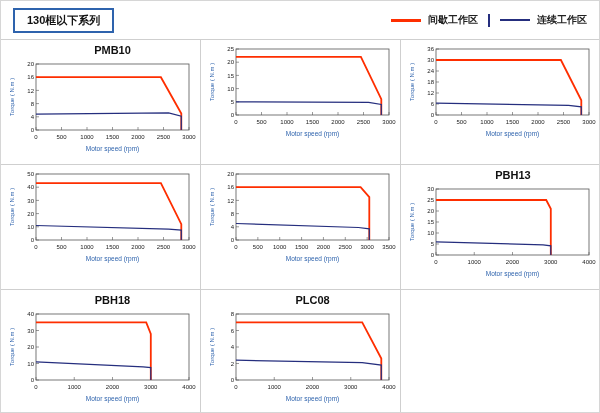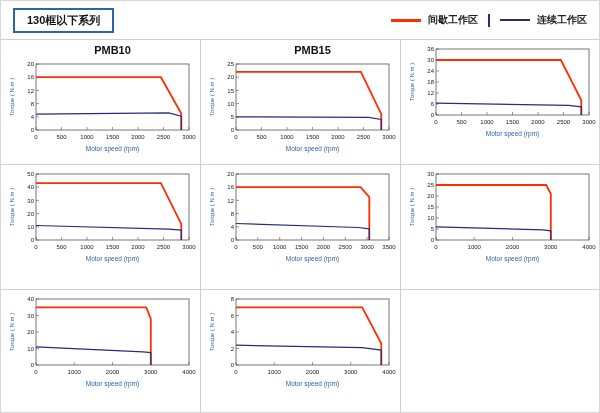--- a/index.html
+++ b/index.html
@@ -69,21 +69,20 @@
           <text x="29" y="21.399999999999995" font-size="6" text-anchor="end" fill="#222">16</text>
           <line x1="31" y1="6" x2="34" y2="6" stroke="#555" stroke-width="0.6"></line>
           <text x="29" y="8.2" font-size="6" text-anchor="end" fill="#222">20</text>
           <text x="107.5" y="93" font-size="6.5" text-anchor="middle" fill="#2e63ad">Motor speed (rpm)</text>
           <text x="9" y="39" font-size="6" text-anchor="middle" fill="#2e63ad" transform="rotate(-90 9 39)">Torque ( N.m )</text>
           <polyline points="31.0,19.2 155.9,19.2 176.3,55.5 176.3,72.0" fill="none" stroke="#fe2e00" stroke-width="1.8"></polyline>
           <polyline points="31.0,56.2 163.6,54.8 176.3,58.1 176.3,72.0" fill="none" stroke="#252e7e" stroke-width="1.2"></polyline>
         </svg>
     </div>
     <div class="cell">
-      <div class="chart-title">PMB15</div>
       <svg class="chart" width="192" height="102" viewBox="0 0 192 102">
           <rect x="31" y="6" width="153" height="66" fill="#ffffff" stroke="#555" stroke-width="0.8"></rect>
           <line x1="31" y1="72" x2="31" y2="69" stroke="#555" stroke-width="0.6"></line>
           <text x="31" y="81" font-size="6" text-anchor="middle" fill="#222">0</text>
           <line x1="56.5" y1="72" x2="56.5" y2="69" stroke="#555" stroke-width="0.6"></line>
           <text x="56.5" y="81" font-size="6" text-anchor="middle" fill="#222">500</text>
           <line x1="82" y1="72" x2="82" y2="69" stroke="#555" stroke-width="0.6"></line>
           <text x="82" y="81" font-size="6" text-anchor="middle" fill="#222">1000</text>
           <line x1="107.5" y1="72" x2="107.5" y2="69" stroke="#555" stroke-width="0.6"></line>
           <text x="107.5" y="81" font-size="6" text-anchor="middle" fill="#222">1500</text>
@@ -214,20 +213,21 @@
           <text x="29" y="21.399999999999995" font-size="6" text-anchor="end" fill="#222">16</text>
           <line x1="31" y1="6" x2="34" y2="6" stroke="#555" stroke-width="0.6"></line>
           <text x="29" y="8.2" font-size="6" text-anchor="end" fill="#222">20</text>
           <text x="107.5" y="93" font-size="6.5" text-anchor="middle" fill="#2e63ad">Motor speed (rpm)</text>
           <text x="9" y="39" font-size="6" text-anchor="middle" fill="#2e63ad" transform="rotate(-90 9 39)">Torque ( N.m )</text>
           <polyline points="31.0,19.2 155.6,19.2 164.3,29.1 164.3,72.0" fill="none" stroke="#fe2e00" stroke-width="1.8"></polyline>
           <polyline points="31.0,55.5 153.4,59.5 164.3,60.8 164.3,72.0" fill="none" stroke="#252e7e" stroke-width="1.2"></polyline>
         </svg>
     </div>
     <div class="cell">
+      <div class="chart-title">PBH13</div>
       <svg class="chart" width="192" height="102" viewBox="0 0 192 102">
           <rect x="31" y="6" width="153" height="66" fill="#ffffff" stroke="#555" stroke-width="0.8"></rect>
           <line x1="31" y1="72" x2="31" y2="69" stroke="#555" stroke-width="0.6"></line>
           <text x="31" y="81" font-size="6" text-anchor="middle" fill="#222">0</text>
           <line x1="69.25" y1="72" x2="69.25" y2="69" stroke="#555" stroke-width="0.6"></line>
           <text x="69.25" y="81" font-size="6" text-anchor="middle" fill="#222">1000</text>
           <line x1="107.5" y1="72" x2="107.5" y2="69" stroke="#555" stroke-width="0.6"></line>
           <text x="107.5" y="81" font-size="6" text-anchor="middle" fill="#222">2000</text>
           <line x1="145.75" y1="72" x2="145.75" y2="69" stroke="#555" stroke-width="0.6"></line>
           <text x="145.75" y="81" font-size="6" text-anchor="middle" fill="#222">3000</text>
@@ -247,20 +247,21 @@
           <text x="29" y="19.2" font-size="6" text-anchor="end" fill="#222">25</text>
           <line x1="31" y1="6" x2="34" y2="6" stroke="#555" stroke-width="0.6"></line>
           <text x="29" y="8.2" font-size="6" text-anchor="end" fill="#222">30</text>
           <text x="107.5" y="93" font-size="6.5" text-anchor="middle" fill="#2e63ad">Motor speed (rpm)</text>
           <text x="9" y="39" font-size="6" text-anchor="middle" fill="#2e63ad" transform="rotate(-90 9 39)">Torque ( N.m )</text>
           <polyline points="31.0,17.0 141.2,17.0 145.8,25.8 145.8,72.0" fill="none" stroke="#fe2e00" stroke-width="1.8"></polyline>
           <polyline points="31.0,58.8 138.1,61.9 145.8,62.8 145.8,72.0" fill="none" stroke="#252e7e" stroke-width="1.2"></polyline>
         </svg>
     </div>
     <div class="cell">
+      <div class="chart-title">PBH18</div>
       <svg class="chart" width="192" height="102" viewBox="0 0 192 102">
           <rect x="31" y="6" width="153" height="66" fill="#ffffff" stroke="#555" stroke-width="0.8"></rect>
           <line x1="31" y1="72" x2="31" y2="69" stroke="#555" stroke-width="0.6"></line>
           <text x="31" y="81" font-size="6" text-anchor="middle" fill="#222">0</text>
           <line x1="69.25" y1="72" x2="69.25" y2="69" stroke="#555" stroke-width="0.6"></line>
           <text x="69.25" y="81" font-size="6" text-anchor="middle" fill="#222">1000</text>
           <line x1="107.5" y1="72" x2="107.5" y2="69" stroke="#555" stroke-width="0.6"></line>
           <text x="107.5" y="81" font-size="6" text-anchor="middle" fill="#222">2000</text>
           <line x1="145.75" y1="72" x2="145.75" y2="69" stroke="#555" stroke-width="0.6"></line>
           <text x="145.75" y="81" font-size="6" text-anchor="middle" fill="#222">3000</text>
@@ -276,20 +277,21 @@
           <text x="29" y="24.7" font-size="6" text-anchor="end" fill="#222">30</text>
           <line x1="31" y1="6" x2="34" y2="6" stroke="#555" stroke-width="0.6"></line>
           <text x="29" y="8.2" font-size="6" text-anchor="end" fill="#222">40</text>
           <text x="107.5" y="93" font-size="6.5" text-anchor="middle" fill="#2e63ad">Motor speed (rpm)</text>
           <text x="9" y="39" font-size="6" text-anchor="middle" fill="#2e63ad" transform="rotate(-90 9 39)">Torque ( N.m )</text>
           <polyline points="31.0,14.3 141.2,14.3 145.8,25.8 145.8,72.0" fill="none" stroke="#fe2e00" stroke-width="1.8"></polyline>
           <polyline points="31.0,53.8 138.1,58.8 145.8,59.6 145.8,72.0" fill="none" stroke="#252e7e" stroke-width="1.2"></polyline>
         </svg>
     </div>
     <div class="cell">
+      <div class="chart-title">PLC08</div>
       <svg class="chart" width="192" height="102" viewBox="0 0 192 102">
           <rect x="31" y="6" width="153" height="66" fill="#ffffff" stroke="#555" stroke-width="0.8"></rect>
           <line x1="31" y1="72" x2="31" y2="69" stroke="#555" stroke-width="0.6"></line>
           <text x="31" y="81" font-size="6" text-anchor="middle" fill="#222">0</text>
           <line x1="69.25" y1="72" x2="69.25" y2="69" stroke="#555" stroke-width="0.6"></line>
           <text x="69.25" y="81" font-size="6" text-anchor="middle" fill="#222">1000</text>
           <line x1="107.5" y1="72" x2="107.5" y2="69" stroke="#555" stroke-width="0.6"></line>
           <text x="107.5" y="81" font-size="6" text-anchor="middle" fill="#222">2000</text>
           <line x1="145.75" y1="72" x2="145.75" y2="69" stroke="#555" stroke-width="0.6"></line>
           <text x="145.75" y="81" font-size="6" text-anchor="middle" fill="#222">3000</text>

